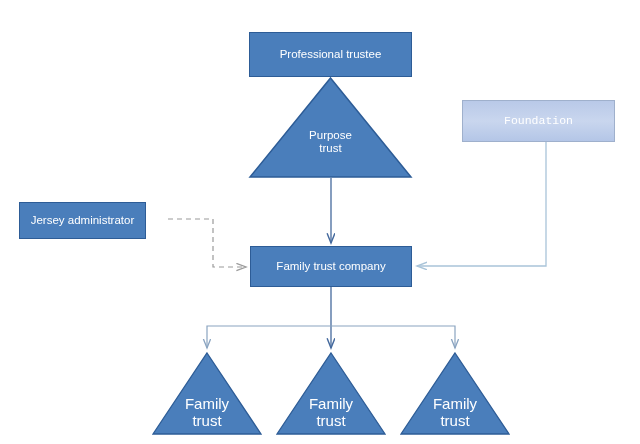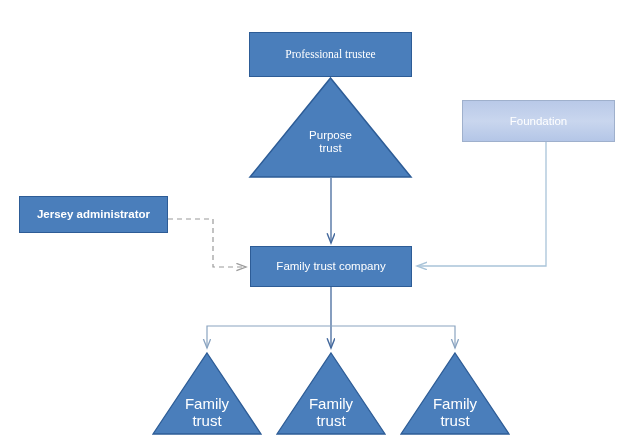--- a/index.html
+++ b/index.html
@@ -53,21 +53,21 @@
     overflow: visible;
   }
   .tri-label {
     position: absolute;
     width: 100%;
     text-align: center;
     color: #ffffff;
     line-height: 1.15;
     pointer-events: none;
   }
-  .lbl-professional { font-size: 11.5px; font-family: Liberation Serif, serif; }
+  .lbl-professional { font-size: 11.5px; }
   .lbl-jersey       { font-size: 11.5px; }
   .lbl-private      { font-size: 11.5px; }
   .lbl-foundation   { font-size: 11.5px; }
   .lbl-purpose      { font-size: 11.5px; }
   .lbl-family       { font-size: 15px; }
 </style>
 </head>
 <body>
 
 <div id="canvas">
@@ -106,25 +106,25 @@
   <div class="tri-wrap" style="left:249px; top:77px; width:163px; height:80px;">
     <svg width="163" height="101" viewBox="0 0 163 101">
       <polygon points="81.5,1 162,100 1,100" fill="#4a7ebb" stroke="#2d5c96" stroke-width="1.5"></polygon>
     </svg>
     <div class="tri-label lbl-purpose" style="top:52px;">
       <div>Purpose</div>
       <div>trust</div>
     </div>
   </div>
 
-  <div class="node box-light lbl-foundation" style="left:462px; top:100px; width:153px; height:42px;">
+  <div class="node box-light lbl-foundation" style="left:462px; top:100px; width:153px; height:42px;font-family:Liberation Mono, monospace;">
     <span>Foundation</span>
   </div>
 
-  <div class="node box lbl-jersey" style="left:19px; top:196px; width:149px; height:37px;font-weight:bold;">
+  <div class="node box lbl-jersey" style="left:19px; top:202px; width:127px; height:37px;">
     <span>Jersey administrator</span>
   </div>
 
   <div class="node box lbl-private" style="left:250px; top:246px; width:162px; height:41px;">
     <span>Family trust company</span>
   </div>
 
   <div class="tri-wrap" style="left:152px; top:352px; width:110px; height:83px;">
     <svg width="110" height="83" viewBox="0 0 110 83">
       <polygon points="55,1 109,82 1,82" fill="#4a7ebb" stroke="#2d5c96" stroke-width="1.3"></polygon>

